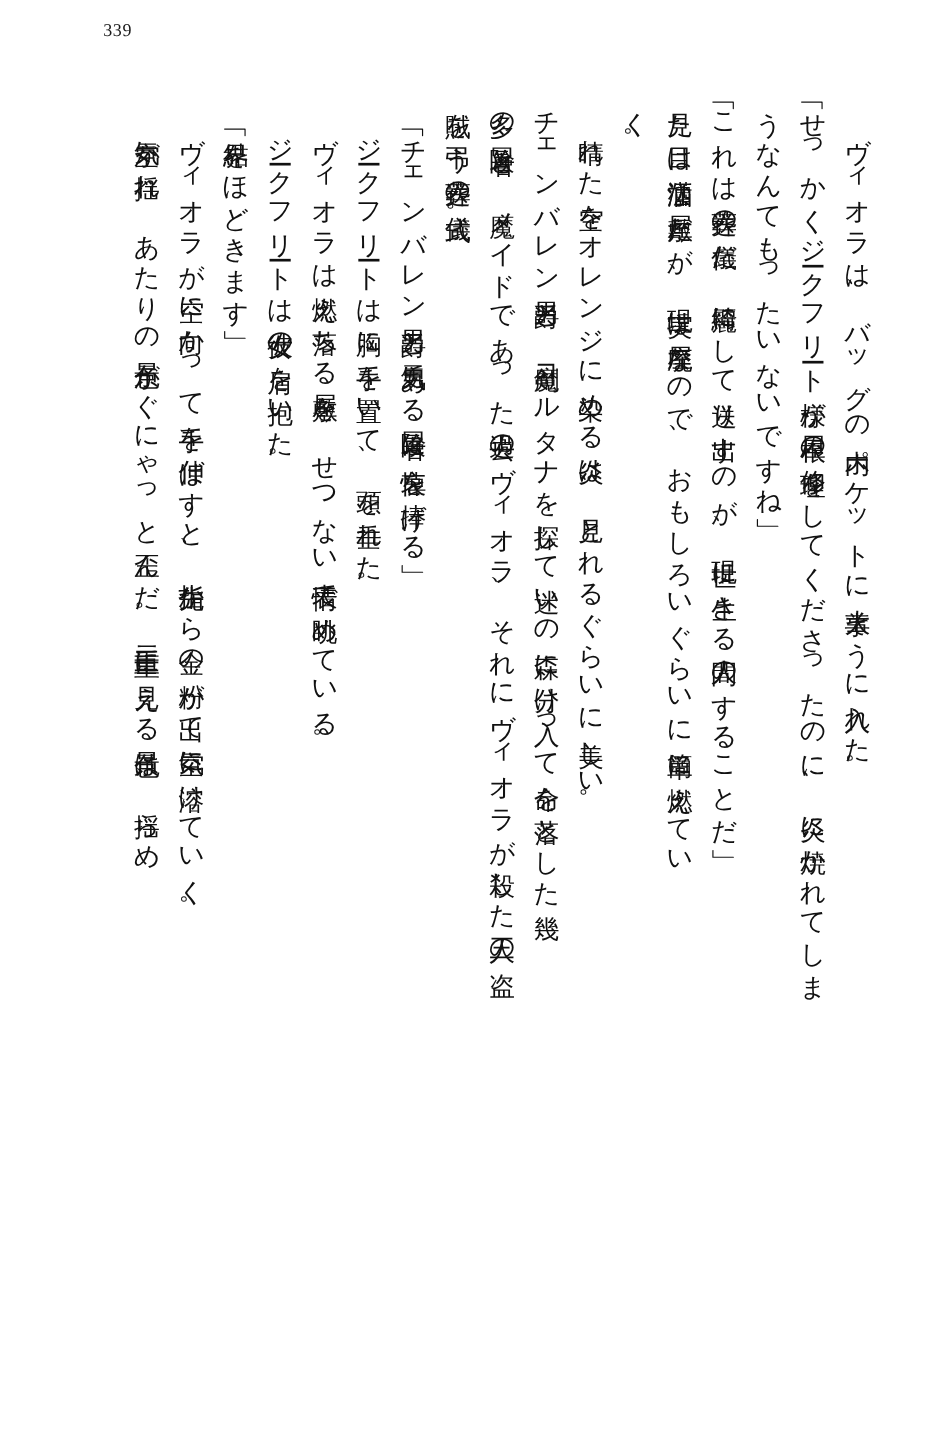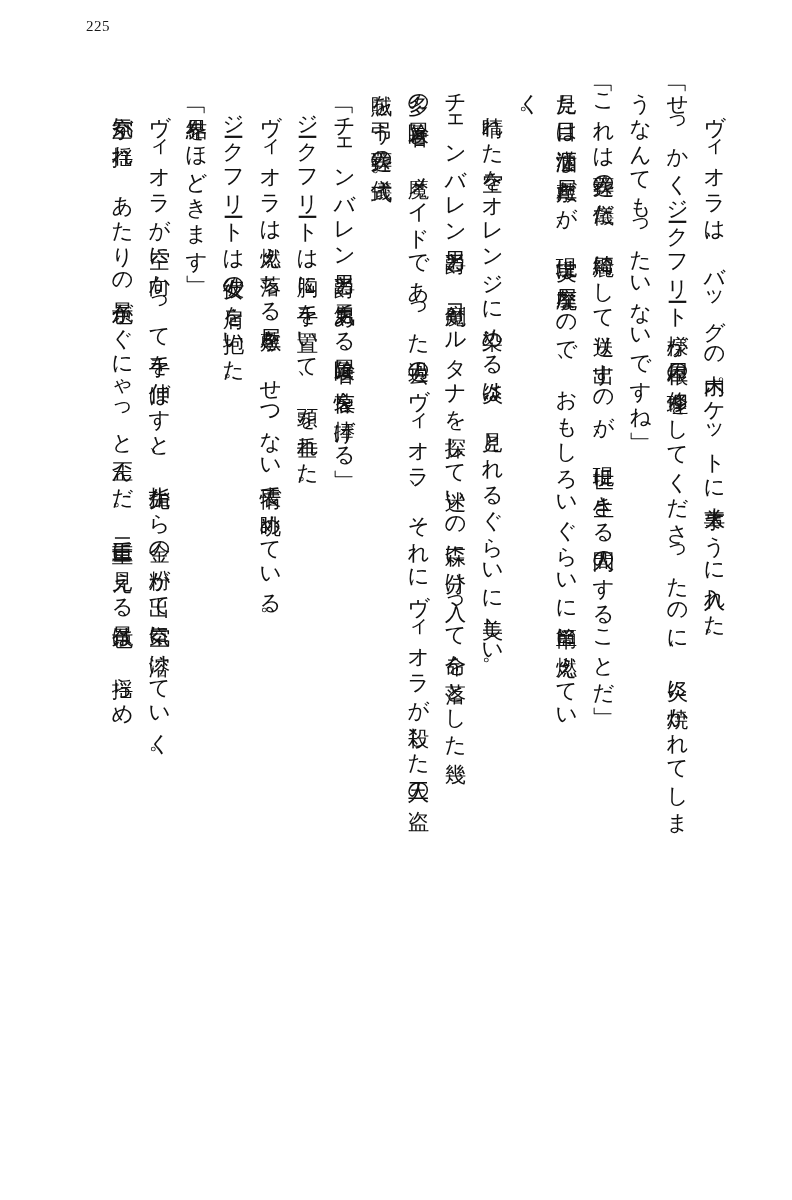--- a/index.html
+++ b/index.html
@@ -54,21 +54,21 @@
     font-weight: 400;
   }
   .vline.indent {
     padding-top: 22px;
   }
 </style>
 </head>
 <body>
 
 <div class="page">
-  <div class="page-number">225</div>
+  <div class="page-number">339</div>
   <div class="text-body">
     <div class="vline indent">ヴィオラは、バッグの内ポケットに大事そうに入れた。</div>
     <div class="vline">「せっかくジークフリート様が屋根の修理をしてくださったのに、炎に焼かれてしま</div>
     <div class="vline">うなんてもったいないですね」</div>
     <div class="vline">「これは葬送の儀だ。綺麗にして送り出すのが、現世に生きる人間のすることだ」</div>
     <div class="vline">見た目は瀟洒な屋敷だが、現実は廃屋なので、おもしろいぐらいに簡単に燃えてい</div>
     <div class="vline">く。</div>
     <div class="vline indent">晴れた空をオレンジに染める炎は、見とれるぐらいに美しい。</div>
     <div class="vline">チェンバレン男爵と、魔剣コルタナを探して迷いの森に分け入って命を落とした幾</div>
     <div class="vline">多の冒険者と、魔メイドであった過去のヴィオラ、それにヴィオラが殺した三人の盗</div>

